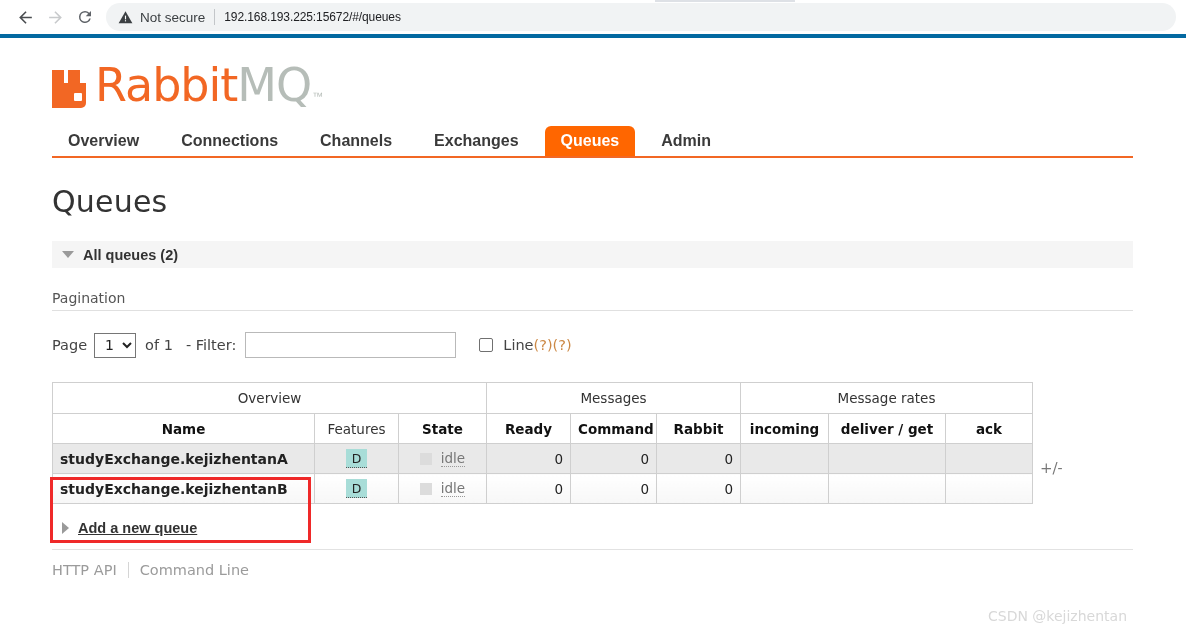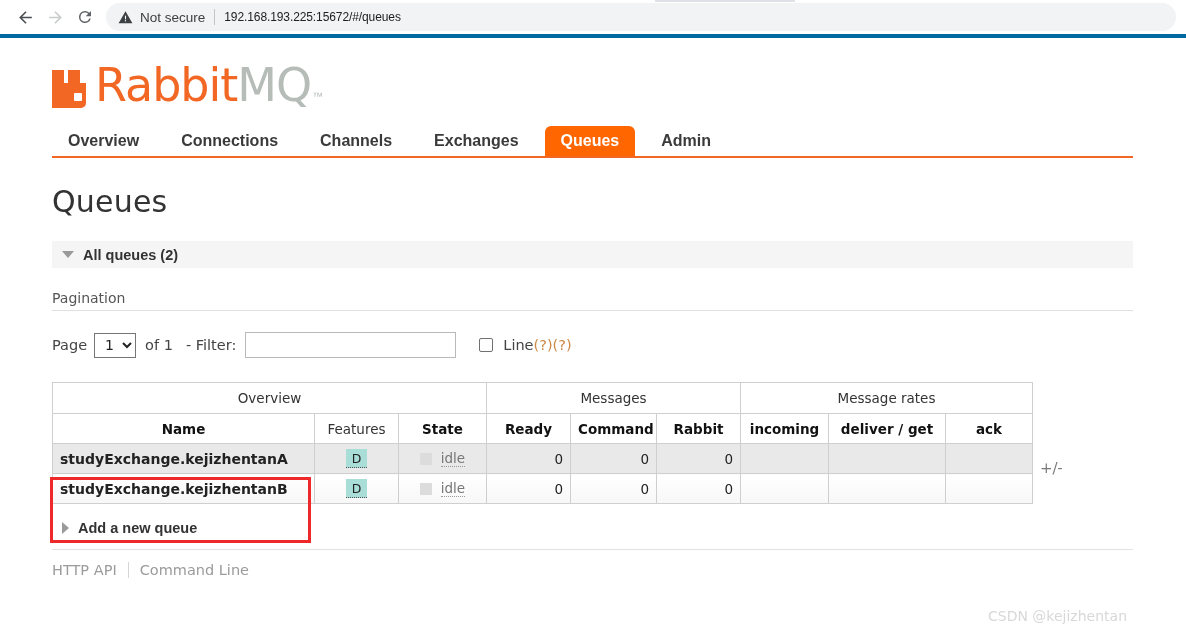--- a/index.html
+++ b/index.html
@@ -254,21 +254,21 @@
     font-family:"DejaVu Serif", serif;
   }
 
   
   #add-queue {
     margin-top:16px;
     display:flex; align-items:center;
     cursor:pointer;
     padding-left:10px;
   }
-  #add-queue-label { font-size:14.5px; font-weight:bold; color:#333; }
+  #add-queue-label { font-size:14.5px; font-weight:bold; color:#333;text-decoration:underline; }
   #footer-rule { margin-top:13px; width:1081px; height:1px; background:#e2e2e2; }
   #footer-links {
     margin-top:12px;
     display:flex; align-items:center;
     font-size:14.5px; color:#9b9b9b;
     font-family:"DejaVu Sans", sans-serif;
   }
   .footer-link { cursor:pointer; }
   .footer-sep { width:1px; height:16px; background:#d5d5d5; margin:0 11px; }
 

